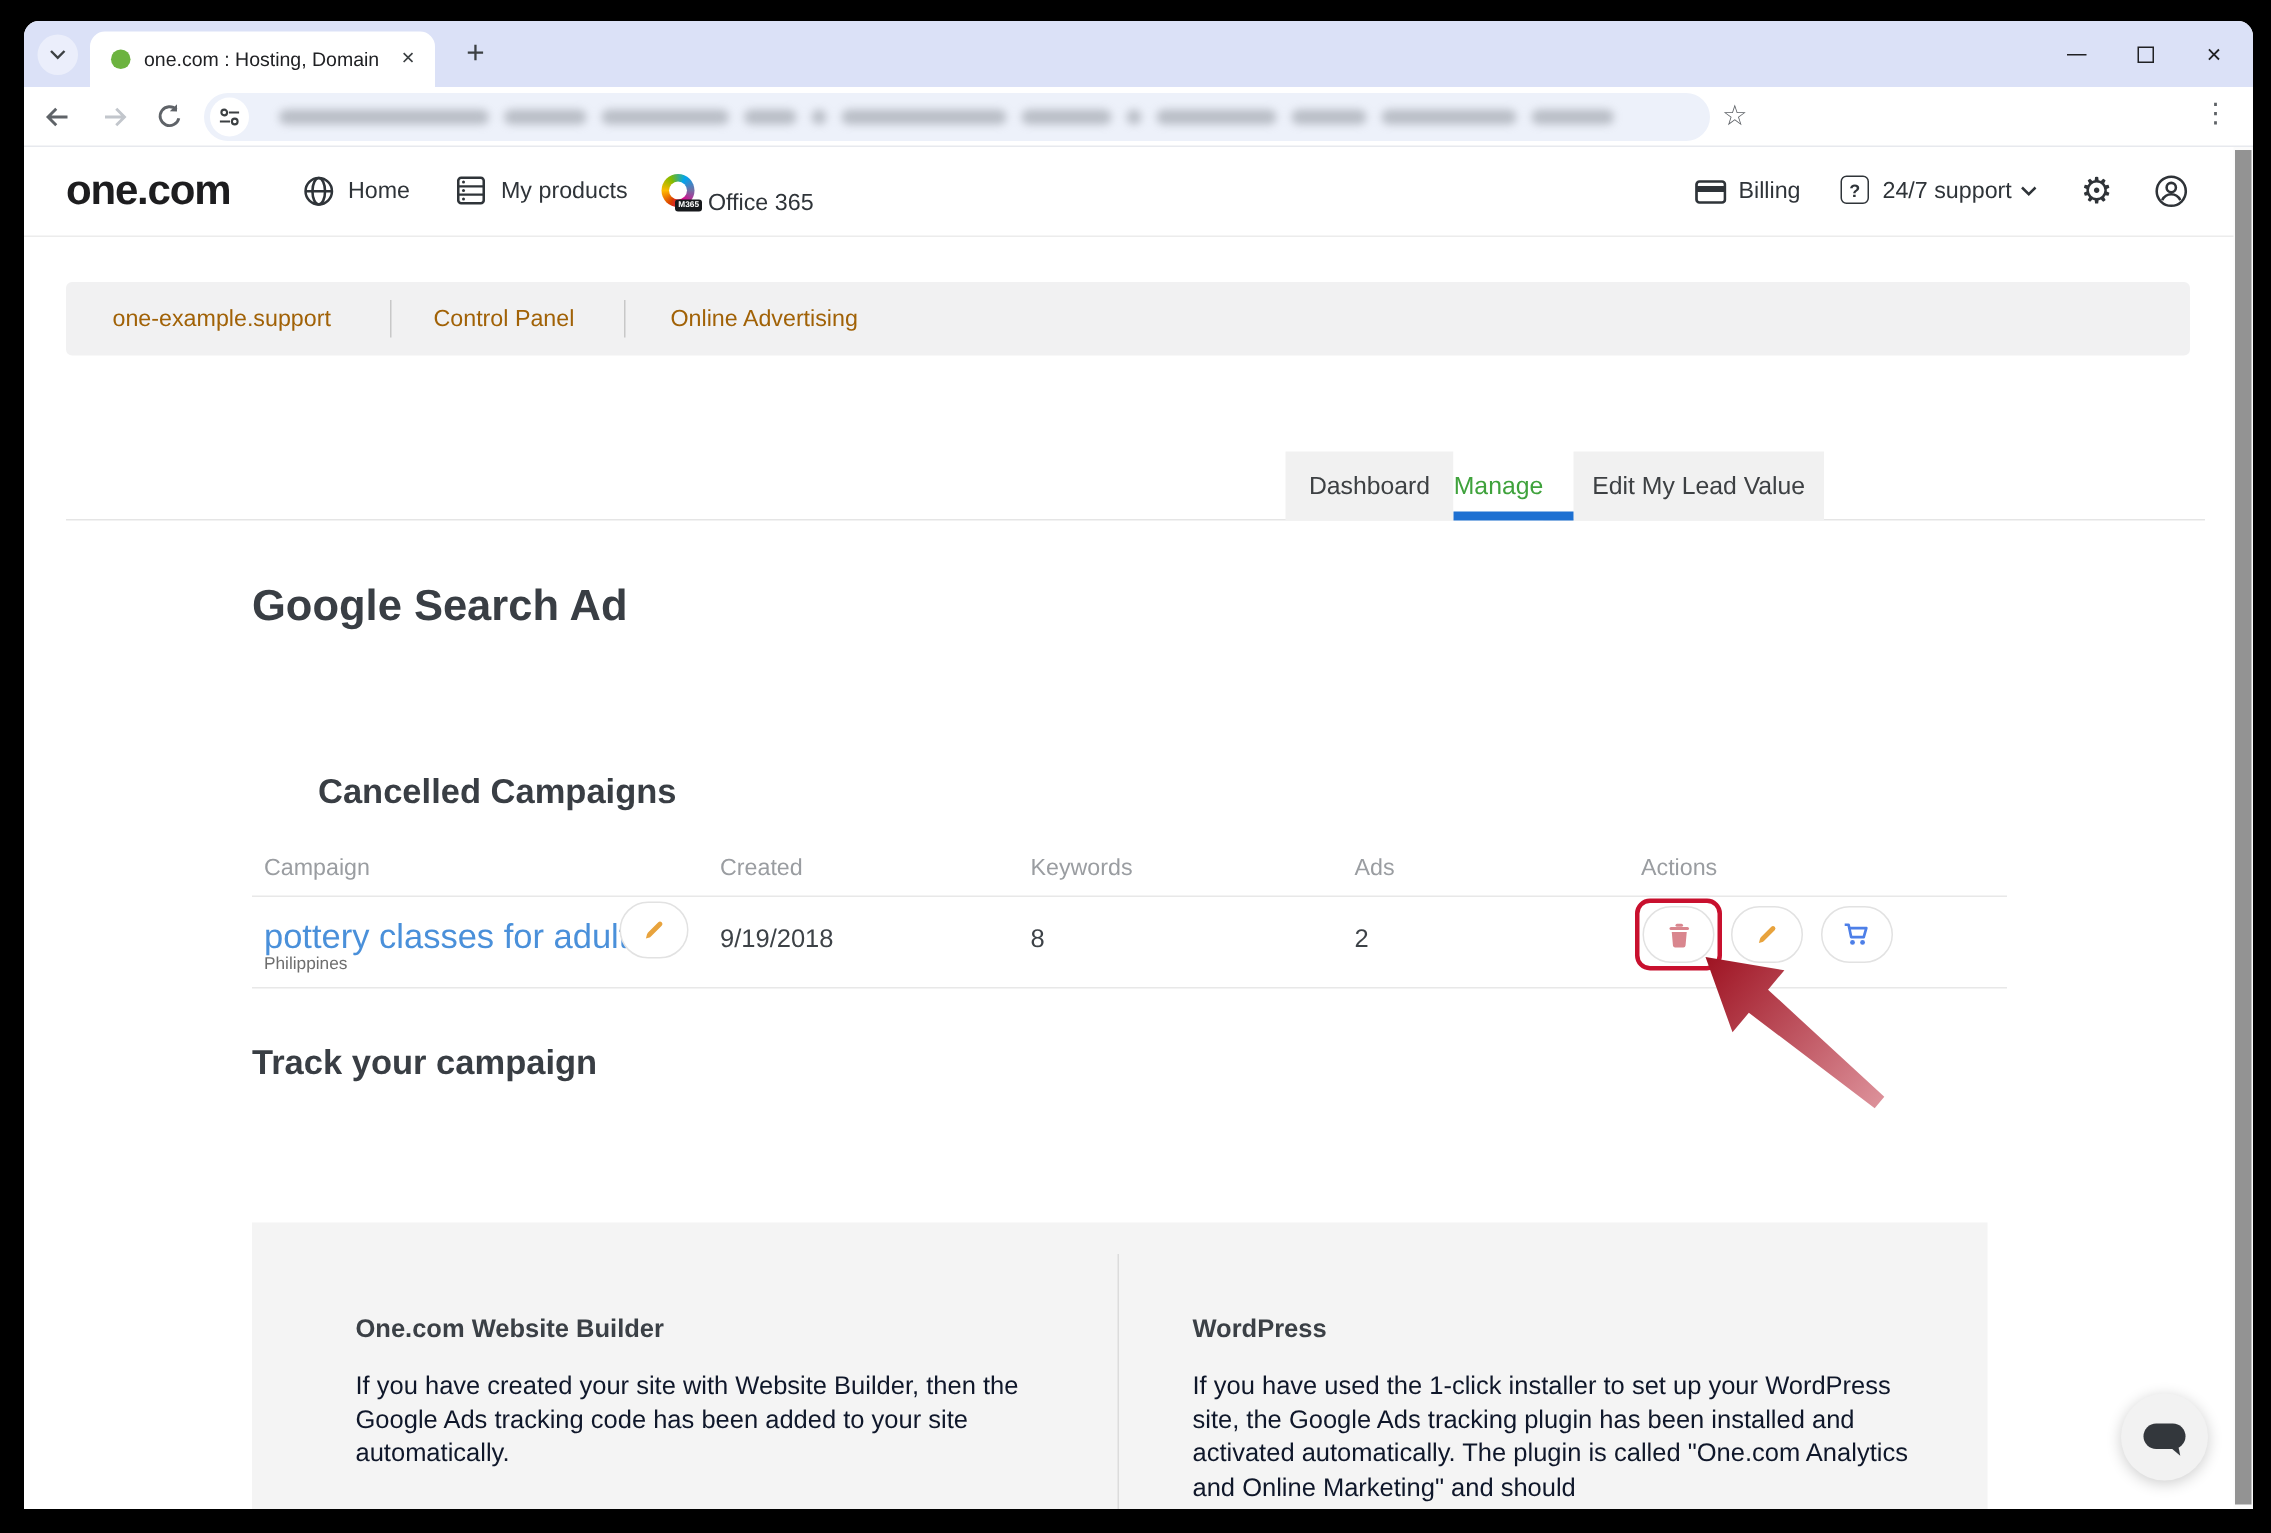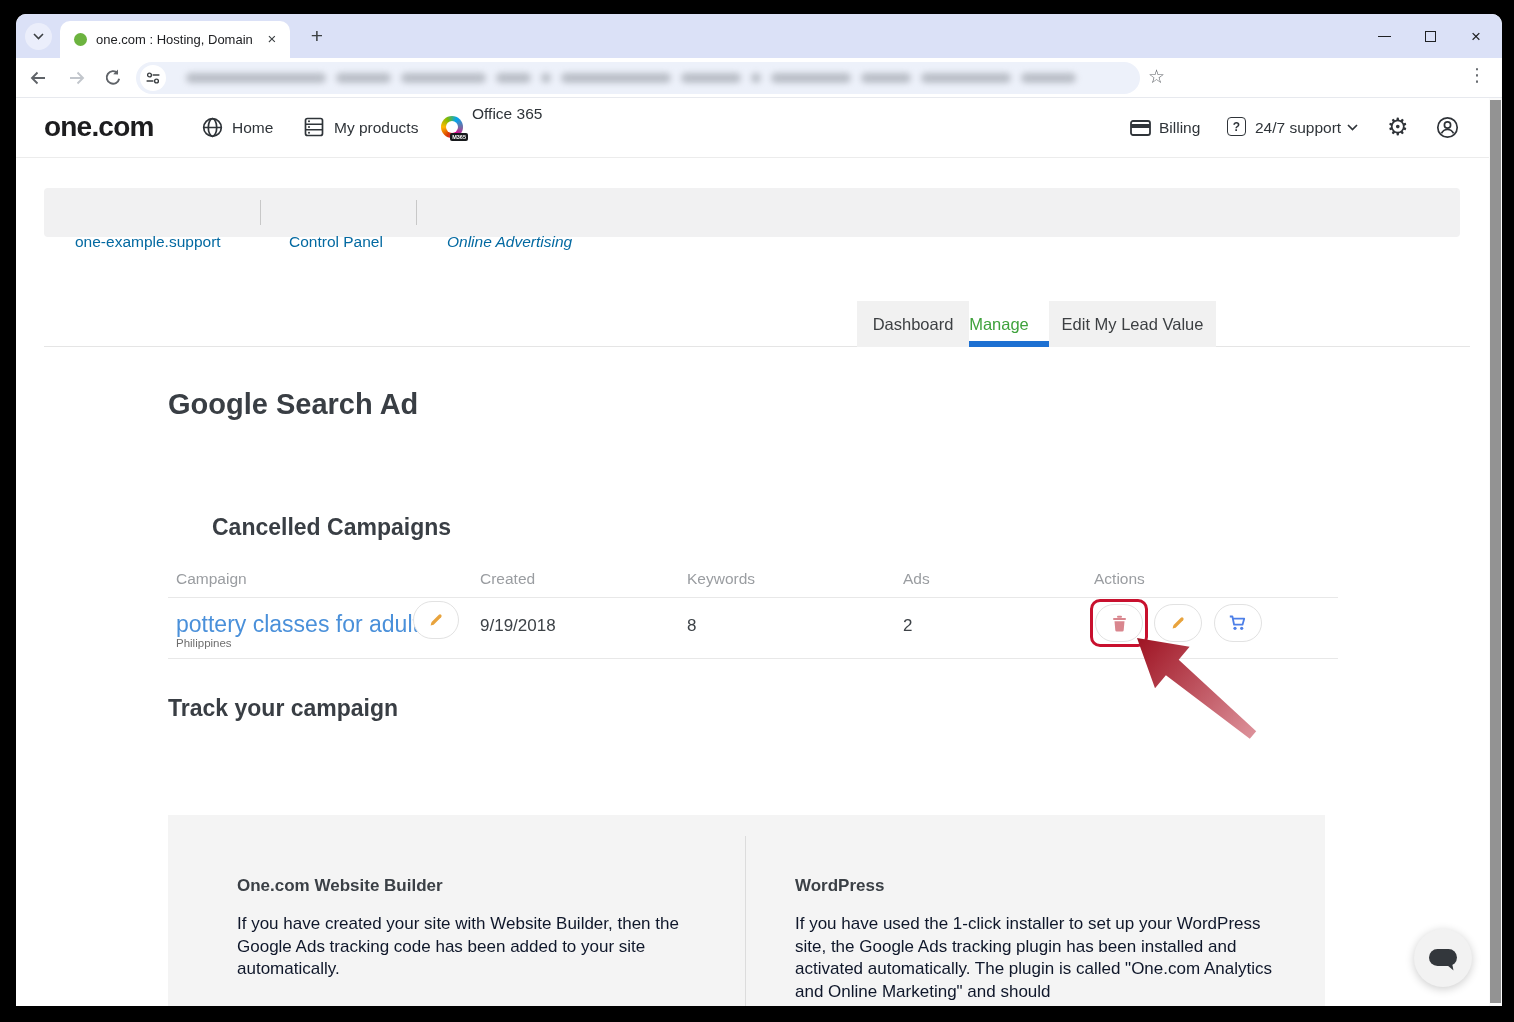--- a/index.html
+++ b/index.html
@@ -39,21 +39,21 @@
   .kebab { position:absolute; left:1452px; top:6px; font-size:18px; color:#5f6368; letter-spacing:0; }
 
   
   .siteheader { position:absolute; left:0; top:84px; width:1474px; height:60px; background:#fff; border-bottom:1px solid #ececec; }
   .logo { position:absolute; left:28px; top:13px; font-size:28px; font-weight:800; color:#1d1d1f; letter-spacing:-0.8px; }
   .navitem-label { font-size:15.5px; color:#2f3439; }
   .hdr-ic { position:absolute; top:19px; }
 
   
   .crumbbar { position:absolute; left:28px; top:174px; width:1416px; height:49px; background:#f1f1f2; border-radius:4px; }
-  .crumb { position:absolute; top:16px; font-size:15.5px; color:#0369a1;margin-top:29px; }
+  .crumb { position:absolute; top:16px; font-size:15.5px; color:#a16207; }
   .crumbdiv { position:absolute; top:12px; width:1px; height:25px; background:#c8c8c8; }
 
   
   .ctab { position:absolute; top:287px; height:46px; display:flex; align-items:center; justify-content:center;
           font-size:16.5px; color:#3d4043; background:#f1f1f1; }
   .ctab.active { background:#fff; color:#3fa23c; }
   .tab-underline { position:absolute; left:937px; top:327px; width:80px; height:6px; background:#1d70d2; z-index:3; }
   .tabs-hr { position:absolute; left:28px; top:332px; width:1426px; height:1px; background:#e5e5e5; }
 
   
@@ -169,21 +169,21 @@
         <circle cx="5" cy="10" r="1" fill="#2f3439"></circle>
         <circle cx="5" cy="15.7" r="1" fill="#2f3439"></circle>
     </svg>
     <span class="navitem-label abs" style="left:318px; top:21px;">My products</span>
 
     <div class="abs" style="left:425px; top:18px; width:22px; height:22px; border-radius:50%;
          background:conic-gradient(from 210deg,#d83b01,#ffb900,#7fba00,#00a4ef,#736da4,#e3008c,#d83b01);">
       <div class="abs" style="left:5px; top:5px; width:12px; height:12px; background:#fff; border-radius:50%;"></div>
       <div class="abs" style="right:-5px; bottom:-3px; background:#17191c; color:#fff; font-size:5.5px; font-weight:700; padding:1px 2px; border-radius:2px;">M365</div>
     </div>
-    <span class="navitem-label abs" style="left:456px; top:7px;">Office 365</span>
+    <span class="navitem-label abs" style="left:456px; top:29px;">Office 365</span>
 
     <svg class="hdr-ic" style="left:1114px; top:22px;" width="21" height="16" viewBox="0 0 21 16">
       <rect x="1" y="1" width="19" height="14" rx="2" fill="none" stroke="#2f3439" stroke-width="1.8"></rect>
       <rect x="1" y="4" width="19" height="4" fill="#2f3439"></rect>
     </svg>
     <span class="navitem-label abs" style="left:1143px; top:21px;">Billing</span>
 
     <div class="abs" style="left:1211px; top:19px; width:19px; height:19px; border:1.8px solid #2f3439; border-radius:4px;
          display:flex; align-items:center; justify-content:center; font-size:12px; font-weight:700; color:#2f3439;">?</div>
     <span class="navitem-label abs" style="left:1239px; top:21px;">24/7 support</span>
@@ -198,21 +198,21 @@
       <circle cx="11.5" cy="9" r="3.1" fill="none" stroke="#2f3338" stroke-width="1.7"></circle>
       <path d="M5.4 17.4 C7 14.4 9 13.5 11.5 13.5 C14 13.5 16 14.4 17.6 17.4" fill="none" stroke="#2f3338" stroke-width="1.7"></path>
     </svg>
   </div>
 
   <div class="crumbbar">
     <span class="crumb" style="left:31px;">one-example.support</span>
     <span class="crumbdiv" style="left:216px;"></span>
     <span class="crumb" style="left:245px;">Control Panel</span>
     <span class="crumbdiv" style="left:372px;"></span>
-    <span class="crumb" style="left:403px;font-style:italic;">Online Advertising</span>
+    <span class="crumb" style="left:403px;">Online Advertising</span>
   </div>
 
   <div class="tabs-hr"></div>
   <div class="ctab" style="left:841px; width:112px;">Dashboard</div>
   <div class="ctab active" style="left:953px; width:60px;">Manage</div>
   <div class="ctab" style="left:1033px; width:167px;">Edit My Lead Value</div>
   <div class="tab-underline" style="left:953px;"></div>
 
   <h1 class="h1">Google Search Ad</h1>
 

